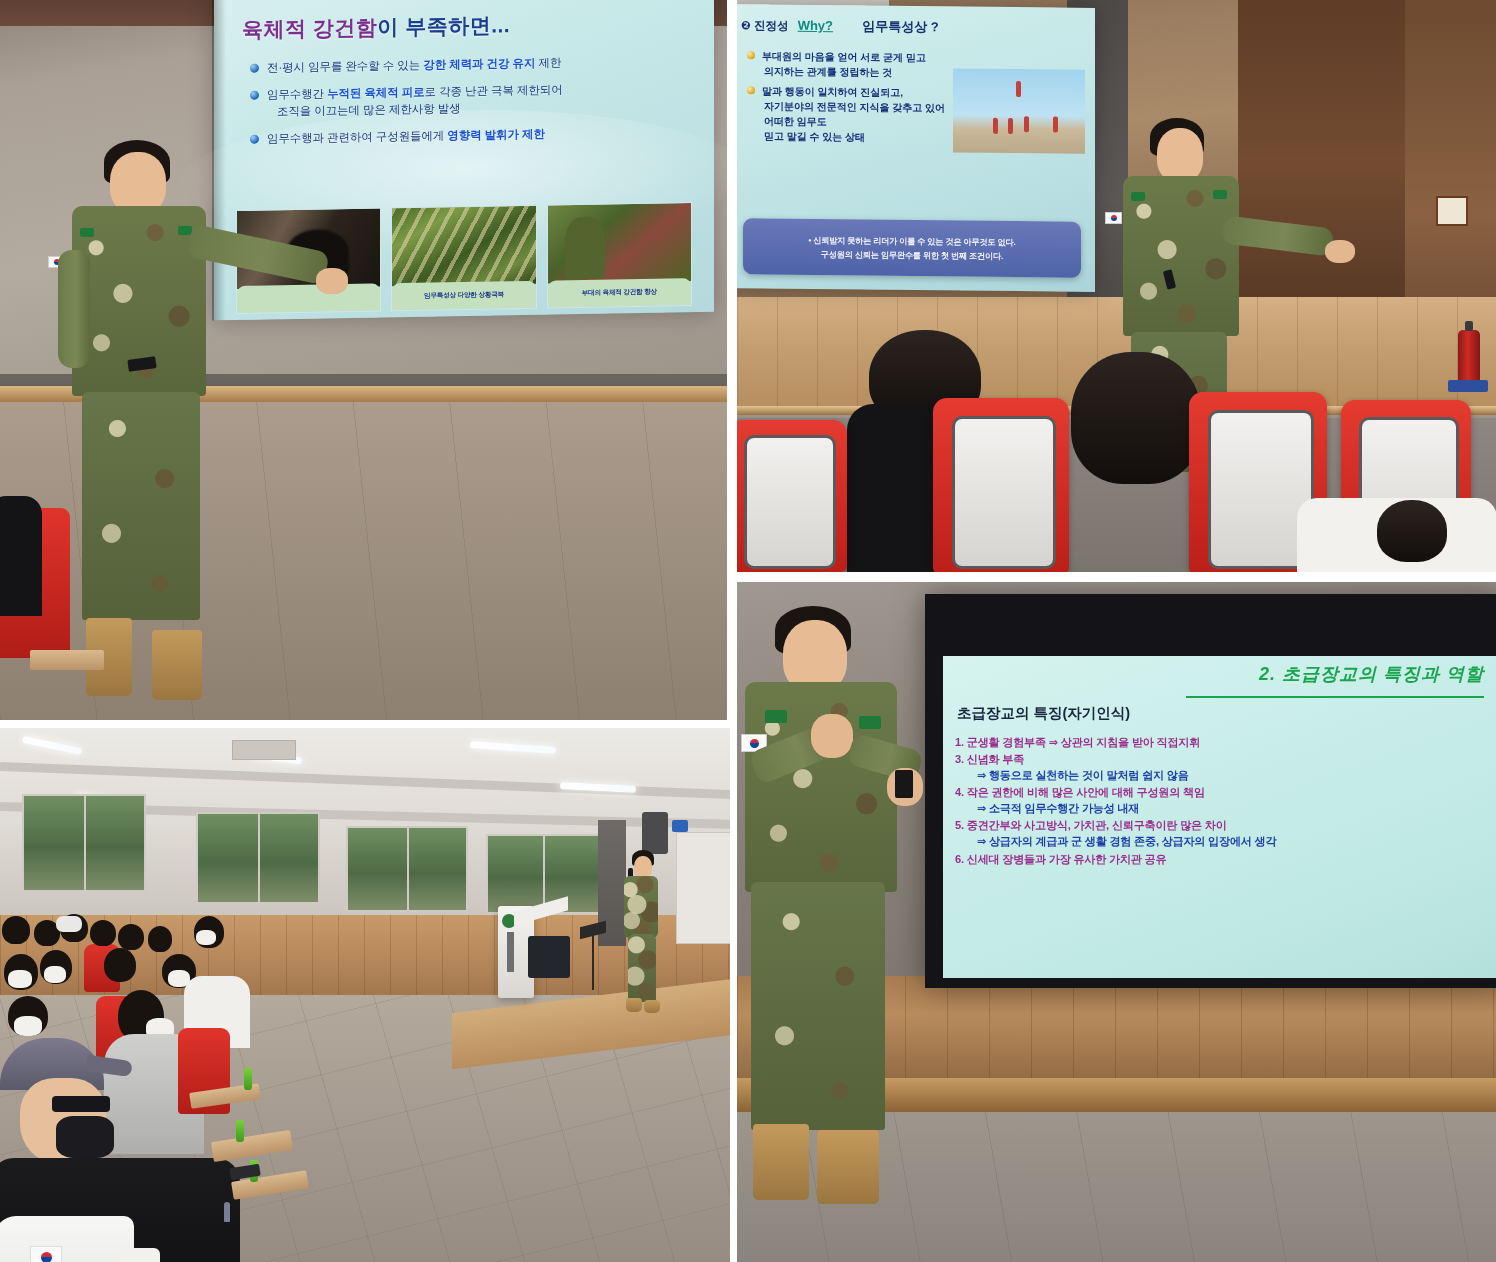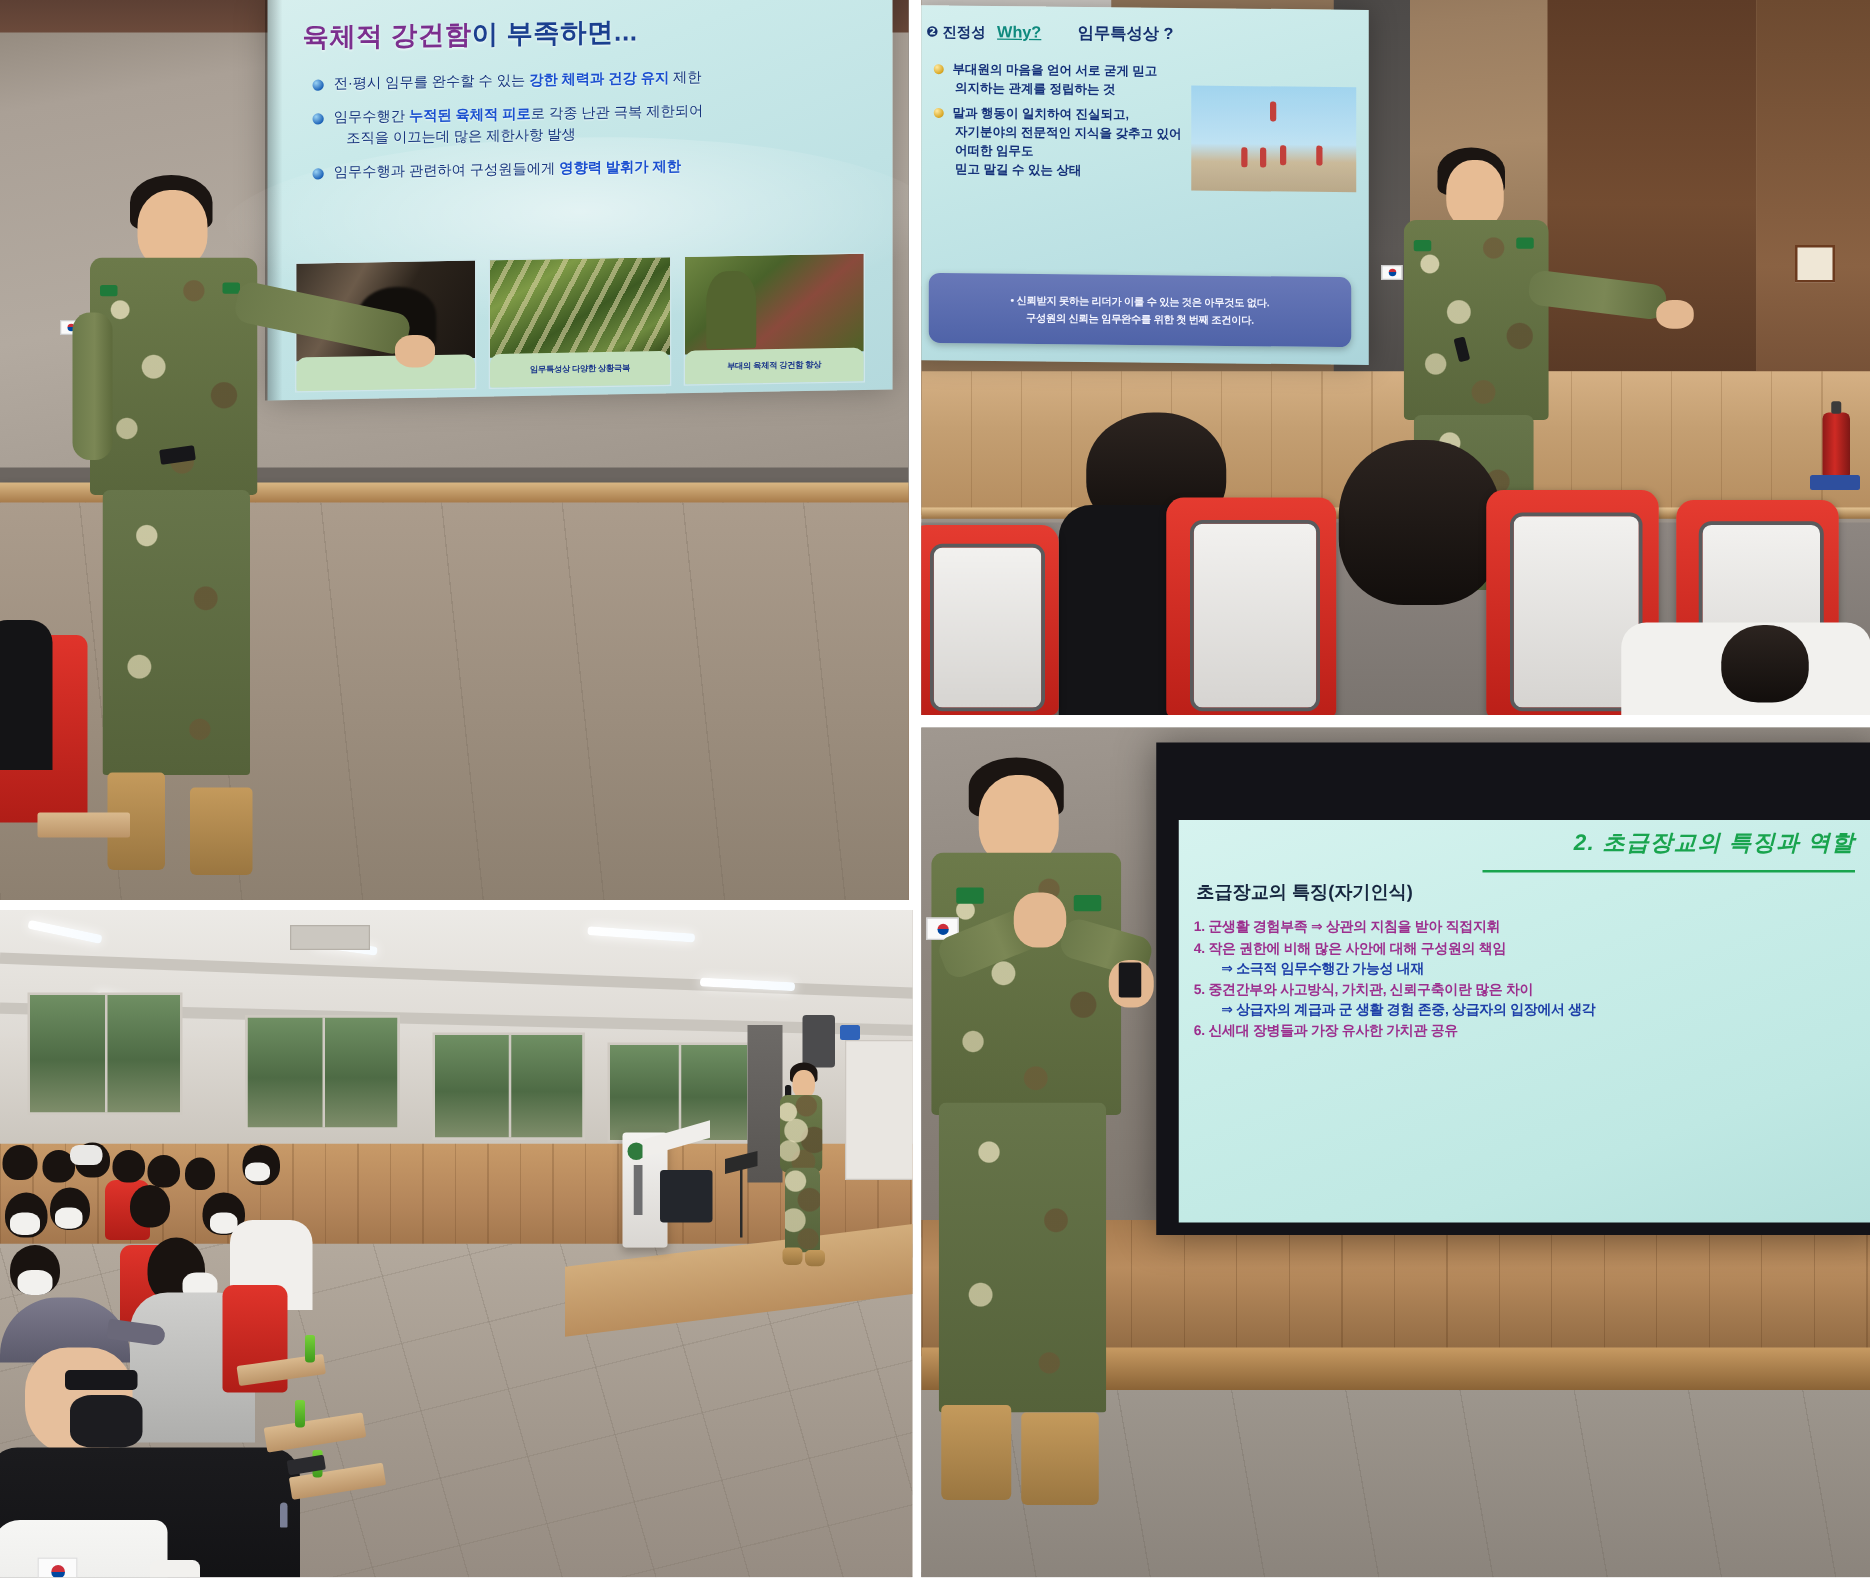--- a/index.html
+++ b/index.html
@@ -484,20 +484,24 @@
     <div id="screen-d">
       <div class="s3-inner">
         <div class="s3-title">2. 초급장교의 특징과 역할</div>
         <div class="s3-underline"></div>
         <div class="s3-sub">초급장교의 특징(자기인식)</div>
         <div class="s3-list">
           <div class="s3-li">
             <span>1.</span> <span>군생활 경험부족  ⇒ 상관의 지침을 받아 직접지휘</span>
           </div>
           <div class="s3-li">
+            <span>3.</span> <span>신념화 부족</span>
+            <span class="arw">⇒ 행동으로 실천하는 것이 말처럼 쉽지 않음</span>
+          </div>
+          <div class="s3-li">
             <span>4.</span> <span>작은 권한에 비해 많은 사안에 대해 구성원의 책임</span>
             <span class="arw">⇒ 소극적 임무수행간 가능성 내재</span>
           </div>
           <div class="s3-li">
             <span>5.</span> <span>중견간부와 사고방식, 가치관, 신뢰구축이란 많은 차이</span>
             <span class="arw">⇒ 상급자의 계급과 군 생활 경험 존중, 상급자의 입장에서 생각</span>
           </div>
           <div class="s3-li">
             <span>6.</span> <span>신세대 장병들과 가장 유사한 가치관 공유</span>
           </div>

